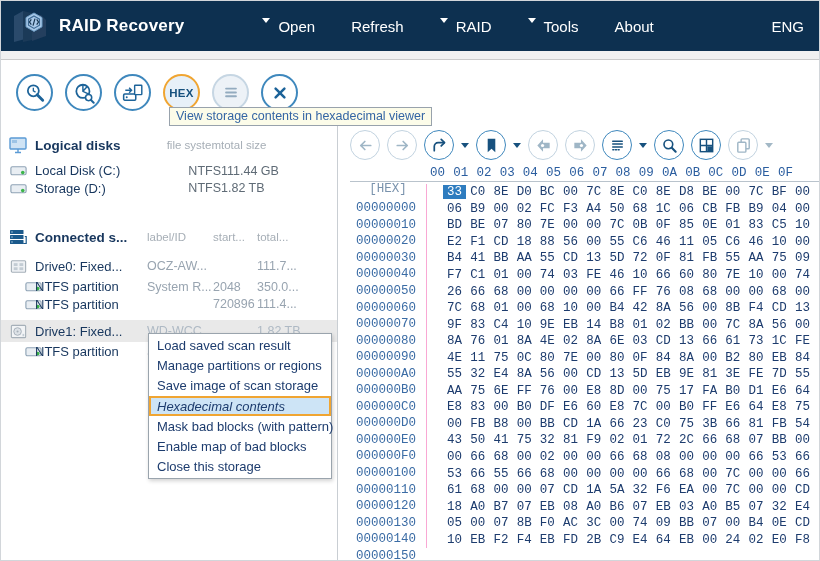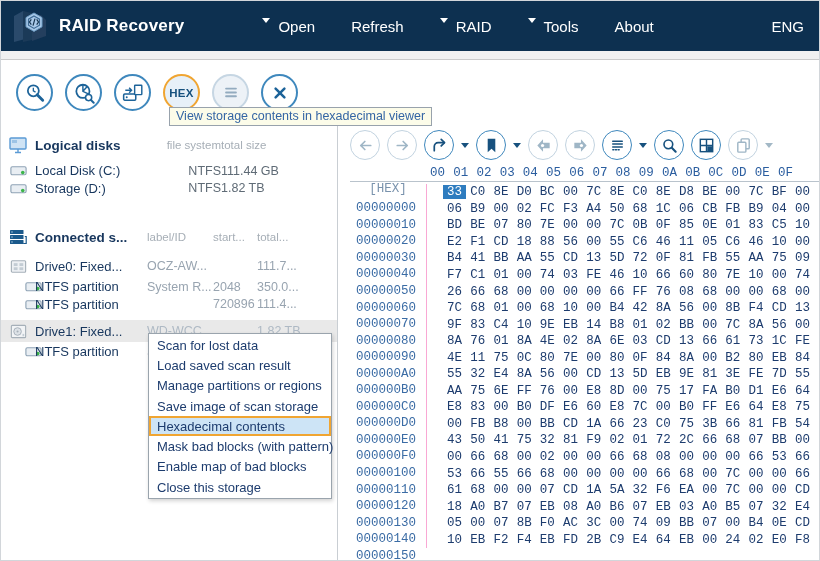--- a/index.html
+++ b/index.html
@@ -43,21 +43,21 @@
   .crow .val, .crow-drive .val { color:#98a4b0; font-size:12.5px; }
   .muted .val { color:#aeb9c4; }
   .sel { background:#e9e9e9; }
   .sicon { width:19px; height:19px; justify-self:center; }
   .sicon.ind { margin-left:30px; }
   .hicon { width:20px; height:20px; justify-self:center; }
 
   
   .ctxmenu { position:absolute; left:147px; top:332px; width:184px; background:#fff; border:1px solid #9aa4ad; box-shadow:1px 2px 4px rgba(0,0,0,.18); z-index:20; padding:1px 0; }
   .ctx-item { font-size:13px; color:#1d3c6e; height:20.3px; display:flex; align-items:center; padding:0 6px; border:2px solid transparent; white-space:nowrap; }
-  .ctx-item.hl { background:#cde4f6; border-color:#f0a532; }
+  .ctx-item.hl { background:#cde4f6; border-color:#f0a532;font-style:italic; }
 
   
   .hexpanel { flex:1; font-family:"Liberation Mono","DejaVu Sans Mono",monospace; overflow:hidden; }
   .hextb { display:flex; align-items:center; height:40px; padding-left:12px; gap:7px; font-family:"Liberation Sans",sans-serif; }
   .hbtn { width:30px; height:30px; border-radius:50%; border:1.5px solid #3f88bd; color:#17517e; display:flex; align-items:center; justify-content:center; background:#fff; flex:none; }
   .hbtn svg { width:19px; height:19px; }
   .hbtn.dis { border-color:#c2d3e0; color:#9fb6c6; }
   .hcaret { width:0; height:0; border-left:4px solid transparent; border-right:4px solid transparent; border-top:5px solid #17517e; flex:none; }
   .hcaret.dis { border-top-color:#a3b8c6; }
   .hexhead { display:flex; height:17px; align-items:center; border-bottom:1px solid #b9c3cc; margin-left:12px; }
@@ -845,21 +845,20 @@
               <span class="b">02</span>
               <span class="b">E0</span>
               <span class="b">F8</span>
             </span>
           </div>
         </div>
     </section>
   </div>
 
   <div class="ctxmenu" id="ctx-menu">
-      <div class="ctx-item">Scan for lost data</div>
       <div class="ctx-item">Load saved scan result</div>
       <div class="ctx-item">Manage partitions or regions</div>
       <div class="ctx-item">Save image of scan storage</div>
       <div class="ctx-item hl">Hexadecimal contents</div>
       <div class="ctx-item">Mask bad blocks (with pattern)</div>
       <div class="ctx-item">Enable map of bad blocks</div>
       <div class="ctx-item">Close this storage</div>
     </div>
 </div>
 

